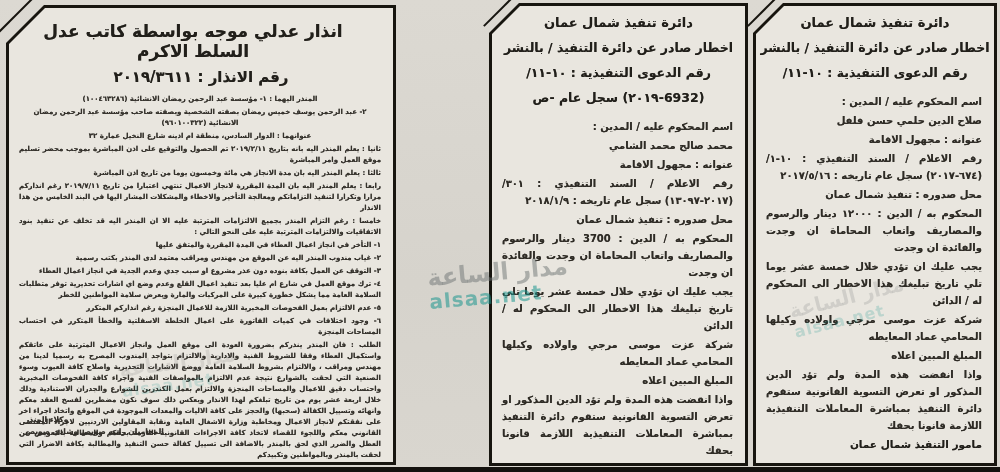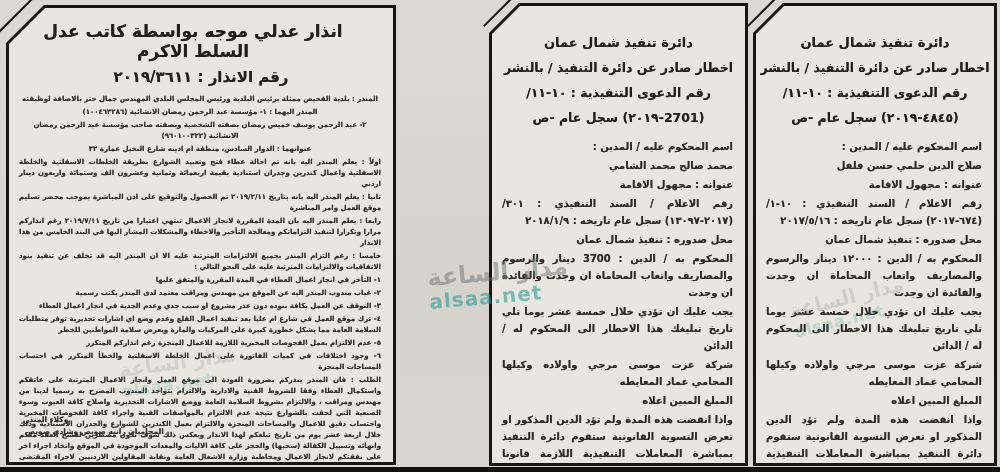--- a/index.html
+++ b/index.html
@@ -31,21 +31,21 @@
   .ln-title{font-size:17px;font-weight:bold;text-align:center;margin:13px 30px 0 14px;letter-spacing:.2px;}
   .ln-number{font-size:15px;font-weight:bold;text-align:center;margin:7px 14px 6px 14px;}
   .ln-body{padding:2px 12px 0 10px;font-size:7px;line-height:11px;font-weight:bold;color:#34312b;}
   .ln-body p{margin:0 0 2px 0;}
   .ln-body p.c{text-align:center;}
   .ln-body p.r{text-align:right;}
   .ln-body p.j{text-align:justify;text-align-last:right;}
   .ln-closing{text-align:center;font-size:7.5px;font-weight:bold;margin-top:4px;color:#34312b;}
   .ln-sig{position:absolute;left:16px;bottom:24px;text-align:left;font-size:7.5px;line-height:12px;font-weight:bold;color:#34312b;}
   
-  .xn-head{font-weight:bold;text-align:center;font-size:13px;line-height:25px;padding-top:24px;}
+  .xn-head{font-weight:bold;text-align:center;font-size:13px;line-height:25px;padding-top:4px;}
   .xn-head .l2{font-size:12.5px;}
   .xn-body{padding:6px 10px 0 8px;font-size:10px;line-height:17px;font-weight:bold;color:#2e2b25;text-align:justify;text-align-last:right;}
   .xn-body div{margin:2px;}
   .xn-officer{font-weight:bold;font-size:10.5px;text-align:center;margin-top:8px;color:#211f1a;}
   
   .wm{position:absolute;pointer-events:none;font-weight:bold;}
   .wm .ar{display:block;direction:rtl;}
   .wm .en{display:block;letter-spacing:1px;}
   .wm1{left:428px;top:258px;transform:rotate(-5deg);}
   .wm1 .ar{font-size:24px;color:rgba(110,116,116,.50);}
@@ -64,26 +64,25 @@
 
   <div class="corner-line" style="left:-8px;top:14px;width:48px;"></div>
   <div class="corner-line" style="left:478px;top:11px;width:40px;"></div>
   <div class="corner-line" style="left:742px;top:11px;width:40px;"></div>
 
   <div class="panel p-left">
     <div class="panel-inner">
       <div class="ln-title">انذار عدلي موجه بواسطة كاتب عدل السلط الاكرم</div>
       <div class="ln-number">رقم الانذار : ٢٠١٩/٣٦١١</div>
       <div class="ln-body">
-        <p class="c">المنذر : بلدية الفحيص ممثلة برئيس البلدية ورئيس المجلس البلدي المهندس جمال حتر بالاضافة لوظيفته</p>
         <p class="c">المنذر اليهما : ١- مؤسسة عبد الرحمن رمضان الانشائية (١٠٠٤٦٣٢٨٦)</p>
         <p class="c">٢- عبد الرحمن يوسف خميس رمضان بصفته الشخصية وبصفته صاحب مؤسسة عبد الرحمن رمضان الانشائية (٩٦٠١٠٠٣٢٢)</p>
         <p class="c">عنوانهما : الدوار السادس، منطقة ام اذينه شارع النخيل عمارة ٣٢</p>
-        <p class="j">اولاً : يعلم المنذر اليه بانه تم احالة عطاء فتح وتعبيد الشوارع بطريقة الخلطات الاسفلتية والخلطة الاسفلتية واعمال كندرين وجدران استنادية بقيمة اربعمائة وثمانية وعشرون الف وستمائة واربعون دينار اردني</p>
         <p class="j">ثانيا : يعلم المنذر اليه بانه بتاريخ ٢٠١٩/٢/١١ تم الحصول والتوقيع على اذن المباشرة بموجب محضر تسليم موقع العمل وامر المباشرة</p>
+        <p class="j">ثالثا : يعلم المنذر اليه بان مدة الانجاز هي مائة وخمسون يوما من تاريخ اذن المباشرة</p>
         <p class="j">رابعا : يعلم المنذر اليه بان المدة المقررة لانجاز الاعمال تنتهي اعتبارا من تاريخ ٢٠١٩/٧/١١ رغم انذاركم مرارا وتكرارا لتنفيذ التزاماتكم ومعالجة التأخير والاخطاء والمشكلات المشار اليها في البند الخامس من هذا الانذار</p>
         <p class="j">خامسا : رغم التزام المنذر بجميع الالتزامات المترتبة عليه الا ان المنذر اليه قد تخلف عن تنفيذ بنود الاتفاقيات والالتزامات المترتبة عليه على النحو التالي :</p>
         <p class="j">١- التأخر في انجاز اعمال العطاء في المدة المقررة والمتفق عليها</p>
         <p class="j">٢- غياب مندوب المنذر اليه عن الموقع من مهندس ومراقب معتمد لدى المنذر بكتب رسمية</p>
         <p class="j">٣- التوقف عن العمل بكافة بنوده دون عذر مشروع او سبب جدي وعدم الجدية في انجاز اعمال العطاء</p>
         <p class="j">٤- ترك موقع العمل في شارع ام عليا بعد تنفيذ اعمال القلع وعدم وضع اي اشارات تحذيرية توفر متطلبات السلامة العامة مما يشكل خطورة كبيرة على المركبات والمارة ويعرض سلامة المواطنين للخطر</p>
         <p class="j">٥- عدم الالتزام بعمل الفحوصات المخبرية اللازمة للاعمال المنجزة رغم انذاركم المتكرر</p>
         <p class="j">٦- وجود اختلافات في كميات الفاتورة على اعمال الخلطة الاسفلتية والخطأ المتكرر في احتساب المساحات المنجزة</p>
         <p class="j">الطلب : فان المنذر ينذركم بضرورة العودة الى موقع العمل وانجاز الاعمال المترتبة على عاتقكم واستكمال العطاء وفقا للشروط الفنية والادارية والالتزام بتواجد المندوب المصرح به رسميا لدينا من مهندس ومراقب ، والالتزام بشروط السلامة العامة ووضع الاشارات التحذيرية واصلاح كافة العيوب وسوء الصنعية التي لحقت بالشوارع نتيجة عدم الالتزام بالمواصفات الفنية واجراء كافة الفحوصات المخبرية واحتساب دقيق للاعمال والمساحات المنجزة والالتزام بعمل الكندرين للشوارع والجدران الاستنادية وذلك خلال اربعة عشر يوم من تاريخ تبلغكم لهذا الانذار وبعكس ذلك سوف نكون مضطرين لفسخ العقد معكم وانهائه وتسييل الكفالة (سحبها) والحجز على كافة الاليات والمعدات الموجودة في الموقع واتخاذ اجراء اخر على نفقتكم لانجاز الاعمال ومخاطبة وزارة الاشغال العامة ونقابة المقاولين الاردنيين لاجراء المقتضى القانوني معكم واللجوء للقضاء لاتخاذ كافة الاجراءات القانونية اللازمة بحقكم والمطالبة بالتعويض عن العطل والضرر الذي لحق بالمنذر بالاضافة الى تسييل كفالة حسن التنفيذ والمطالبة بكافة الاضرار التي لحقت بالمنذر وبالمواطنين وتكبيدكم</p>
       </div>
@@ -93,21 +92,21 @@
       </div>
     </div>
   </div>
 
   <div class="panel p-mid">
     <div class="panel-inner">
       <div class="xn-head">
         <div>دائرة تنفيذ شمال عمان</div>
         <div class="l2">اخطار صادر عن دائرة التنفيذ / بالنشر</div>
         <div class="l2">رقم الدعوى التنفيذية : ١٠-١١/</div>
-        <div class="l2">(2701-٢٠١٩) سجل عام -ص</div>
+        <div class="l2">(6932-٢٠١٩) سجل عام -ص</div>
       </div>
       <div class="xn-body">
         <div>اسم المحكوم عليه / المدين :</div>
         <div>محمد صالح محمد الشامي</div>
         <div>عنوانه : مجهول الاقامة</div>
         <div>رقم الاعلام / السند التنفيذي : ٣٠١/ (٢٠١٧-١٣٠٩٧) سجل عام تاريخه : ٢٠١٨/١/٩</div>
         <div>محل صدوره : تنفيذ شمال عمان</div>
         <div>المحكوم به / الدين : 3700 دينار والرسوم والمصاريف واتعاب المحاماة ان وجدت والفائدة ان وجدت</div>
         <div>يجب عليك ان تؤدي خلال خمسة عشر يوما تلي تاريخ تبليغك هذا الاخطار الى المحكوم له / الدائن</div>
         <div>شركة عزت موسى مرجي واولاده وكيلها المحامي عماد المعايطه</div>
@@ -117,21 +116,20 @@
       </div>
     </div>
   </div>
 
   <div class="panel p-right">
     <div class="panel-inner">
       <div class="xn-head">
         <div>دائرة تنفيذ شمال عمان</div>
         <div class="l2">اخطار صادر عن دائرة التنفيذ / بالنشر</div>
         <div class="l2">رقم الدعوى التنفيذية : ١٠-١١/</div>
-        <div class="l2">(٤٨٤٥-٢٠١٩) سجل عام -ص</div>
       </div>
       <div class="xn-body">
         <div>اسم المحكوم عليه / المدين :</div>
         <div>صلاح الدين حلمي حسن فلفل</div>
         <div>عنوانه : مجهول الاقامة</div>
         <div>رقم الاعلام / السند التنفيذي : ١٠-١/ (٦٧٤-٢٠١٧) سجل عام تاريخه : ٢٠١٧/٥/١٦</div>
         <div>محل صدوره : تنفيذ شمال عمان</div>
         <div>المحكوم به / الدين : ١٢٠٠٠ دينار والرسوم والمصاريف واتعاب المحاماة ان وجدت والفائدة ان وجدت</div>
         <div>يجب عليك ان تؤدي خلال خمسة عشر يوما تلي تاريخ تبليغك هذا الاخطار الى المحكوم له / الدائن</div>
         <div>شركة عزت موسى مرجي واولاده وكيلها المحامي عماد المعايطه</div>

